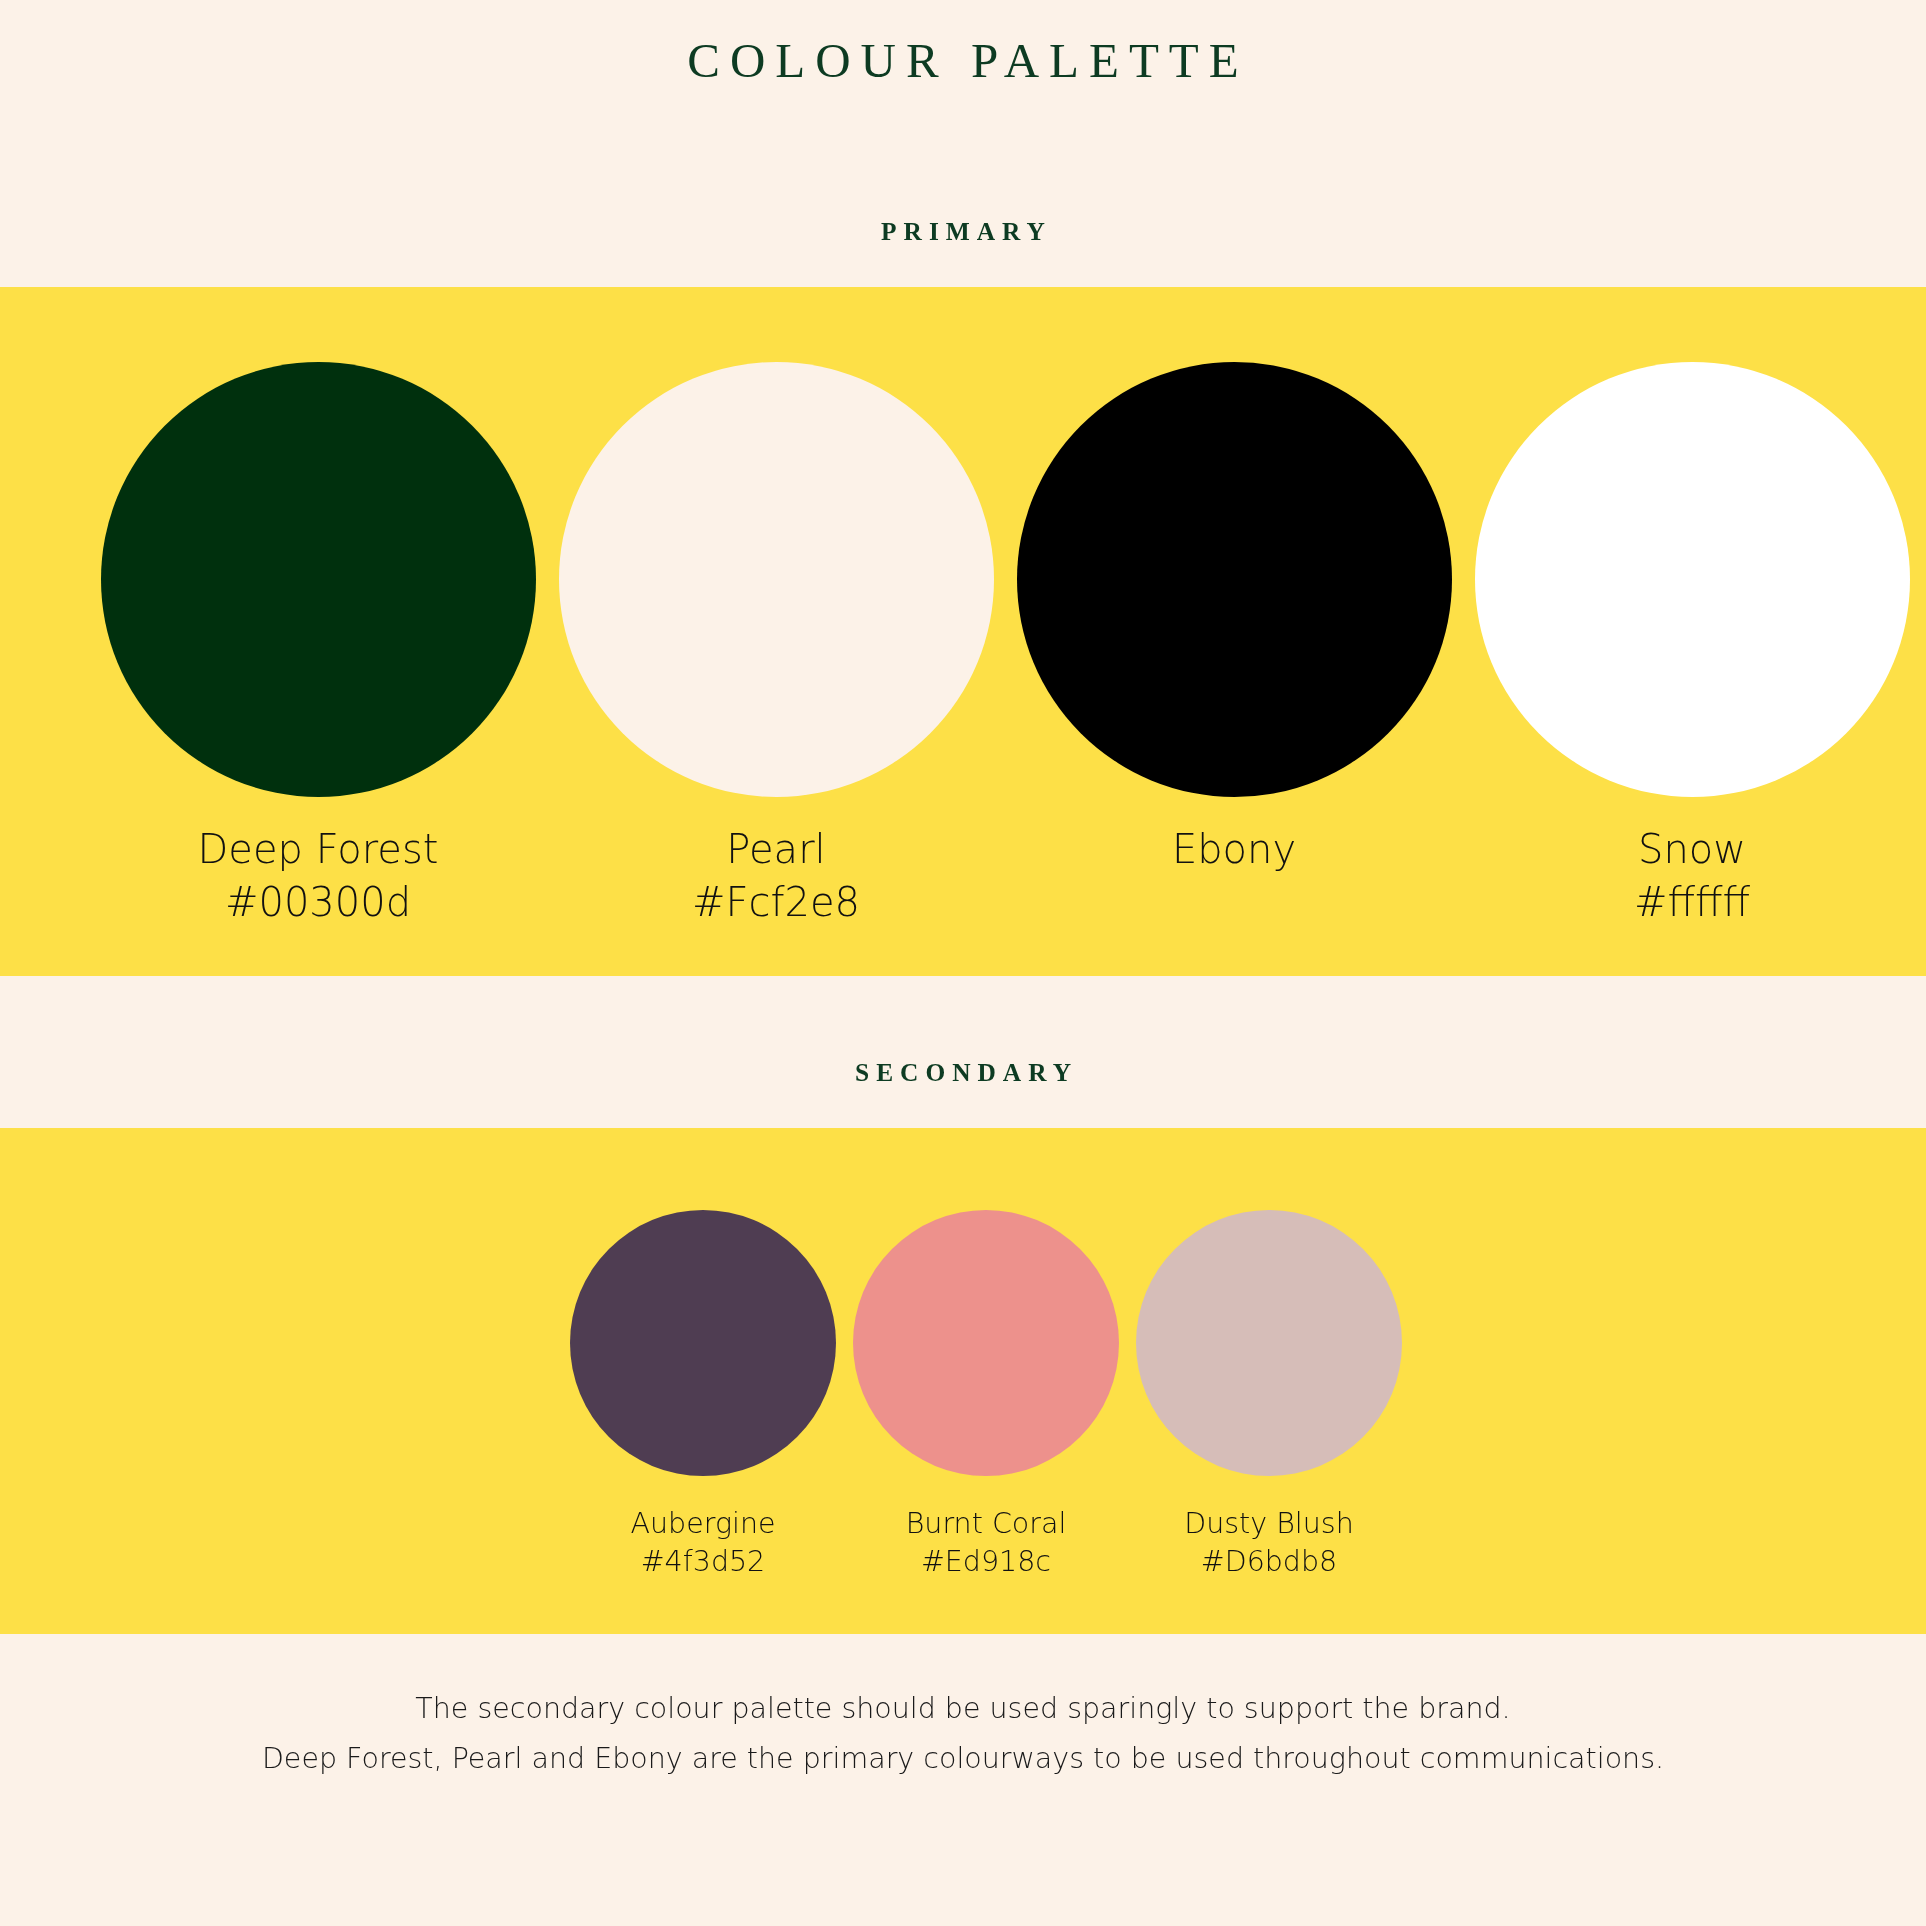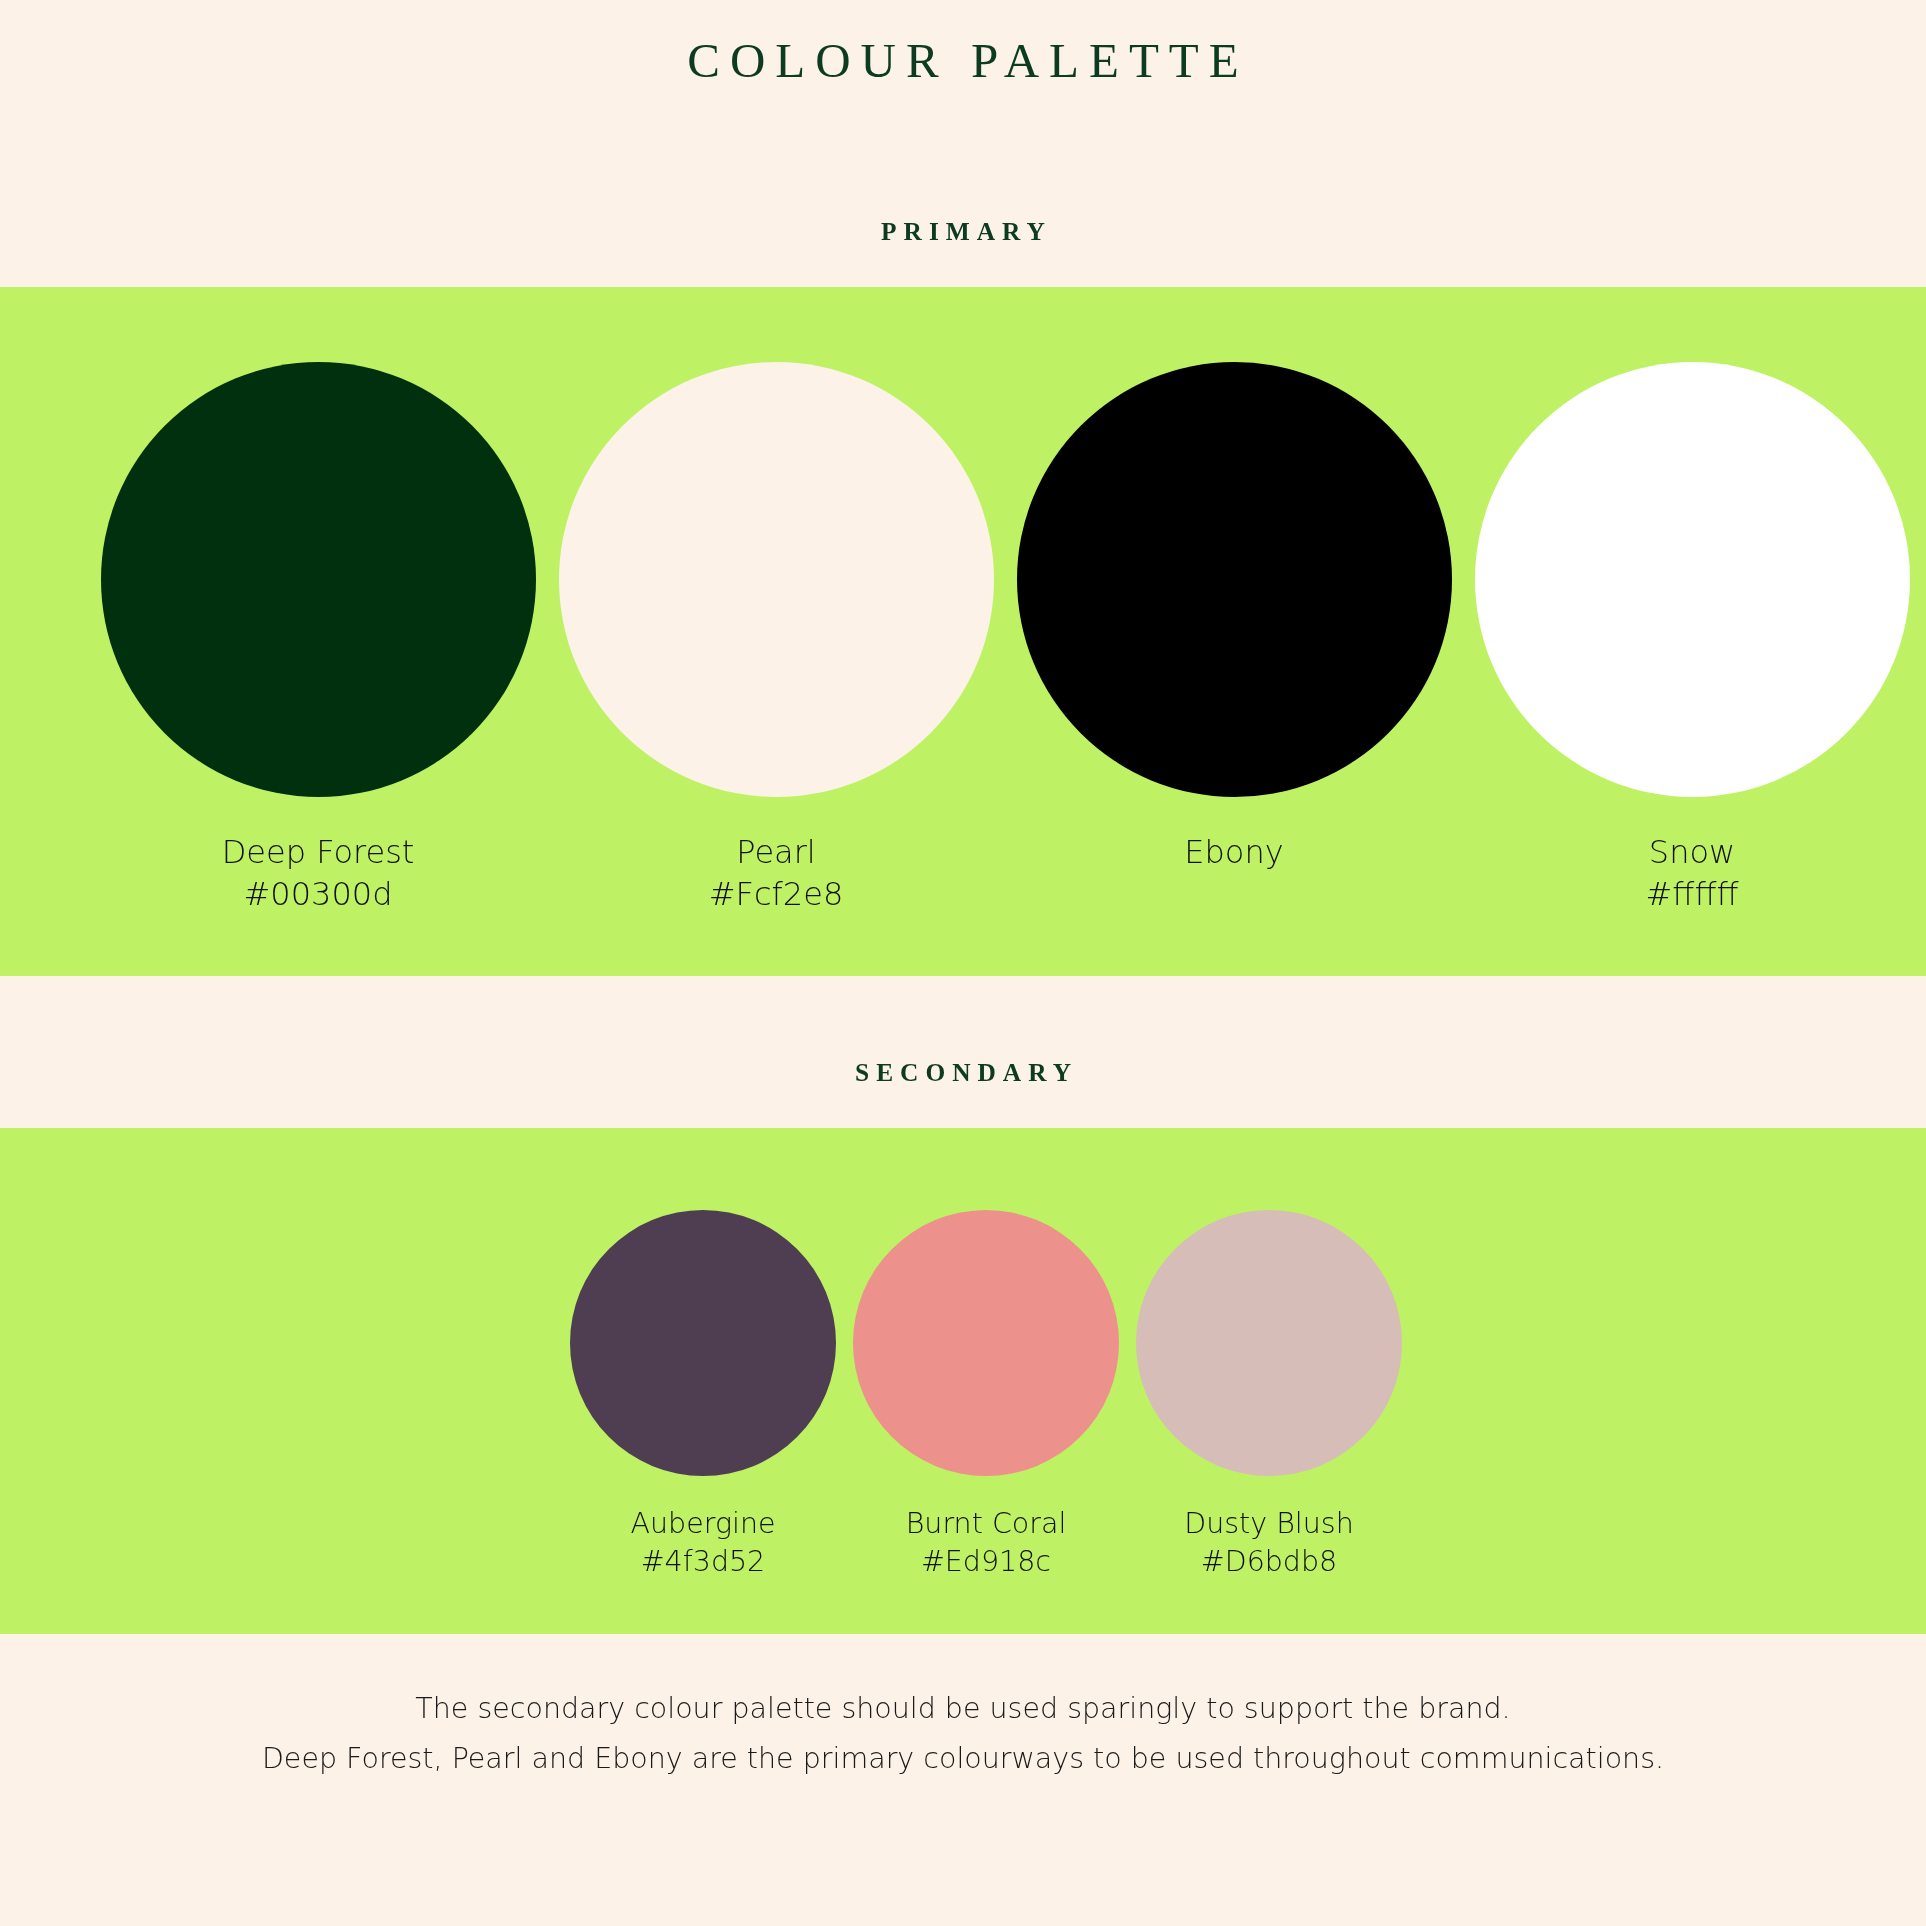--- a/index.html
+++ b/index.html
@@ -91,22 +91,22 @@
   .row-secondary .disc { width: 266px; height: 266px; }
 
   .caption {
     text-align: center;
     color: #111111;
     font-family: "DejaVu Sans", sans-serif;
     font-weight: 300;
     line-height: 1.32;
   }
   .row-primary .caption {
-    margin-top: 34px;
-    font-size: 32px;
+    margin-top: 26px;
+    font-size: 40px;
     width: 435px;
   }
   .row-secondary .caption {
     margin-top: 29px;
     font-size: 28.5px;
     width: 266px;
   }
   .caption .cap-name { display: block; white-space: nowrap; }
   .caption .cap-hex  { display: block; white-space: nowrap; }
 
@@ -121,21 +121,21 @@
     font-family: "DejaVu Sans", sans-serif;
     font-weight: 300;
     font-size: 28.5px;
     line-height: 1.75;
   }
   .footer-note span { display: block; white-space: nowrap; }
 </style>
 </head>
 <body>
 
-<div class="page" style="background: #bef264;">
+<div class="page" style="background: #fde047;">
 
   <div class="band band-header" style="background: rgb(252, 242, 232);"></div>
   <div class="band band-mid" style="background: rgb(252, 242, 232);"></div>
   <div class="band band-footer" style="background: rgb(252, 242, 232);"></div>
 
   <div class="title" style="color: rgb(13, 59, 34);">COLOUR PALETTE</div>
 
   <div class="section-heading heading-primary" style="color: rgb(13, 59, 34);">PRIMARY</div>
 
   <div class="row row-primary">

